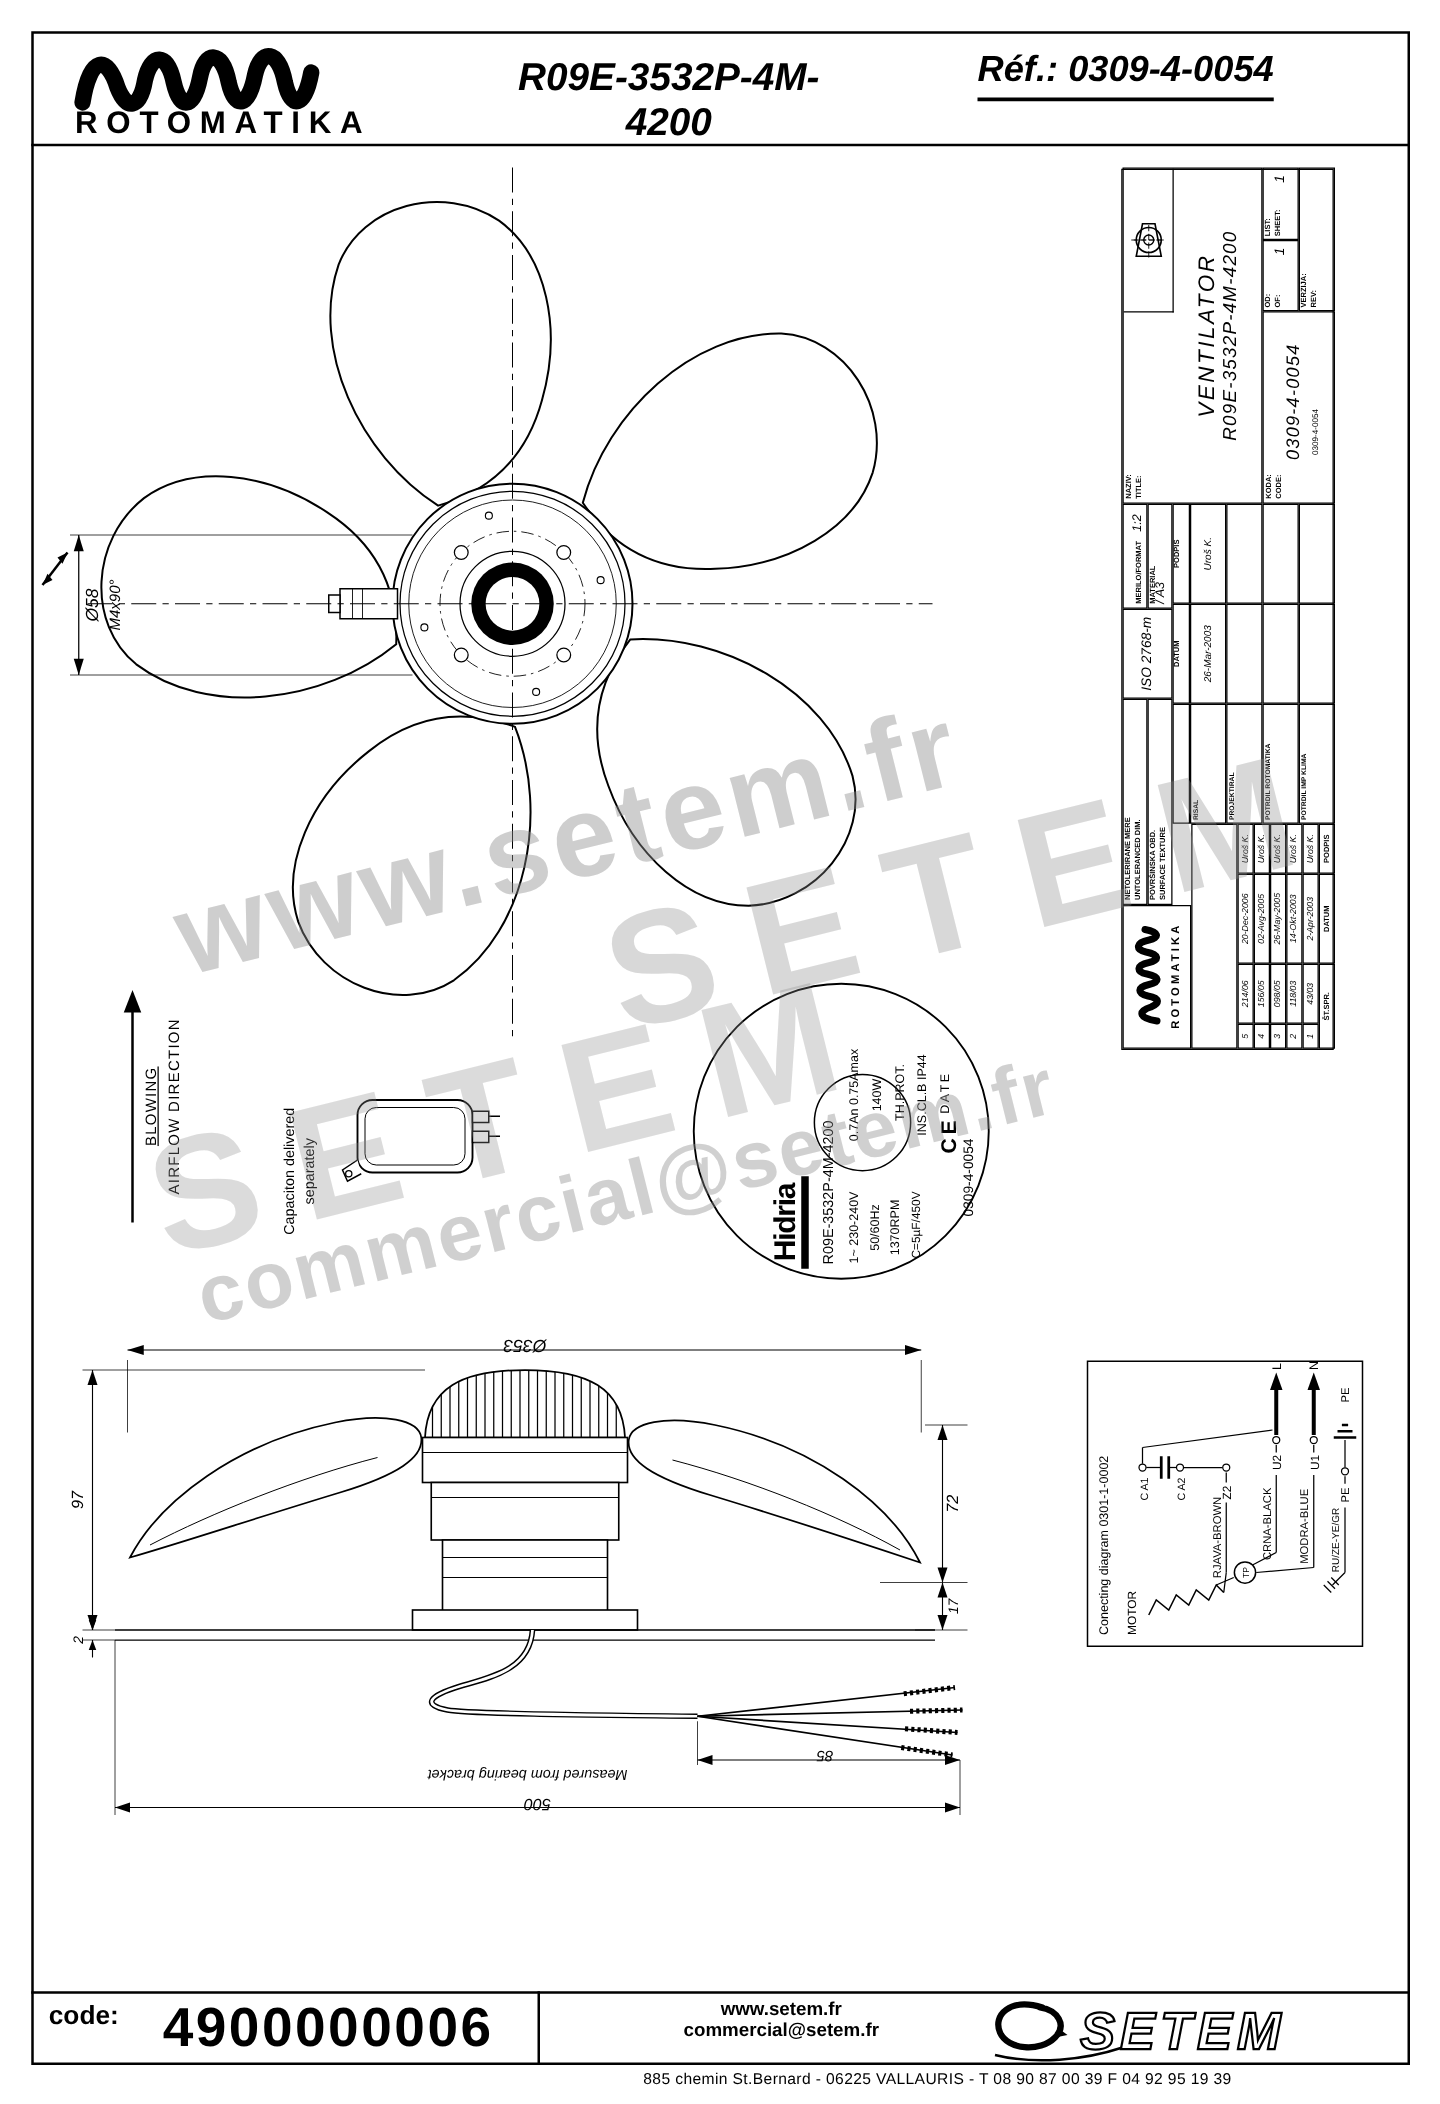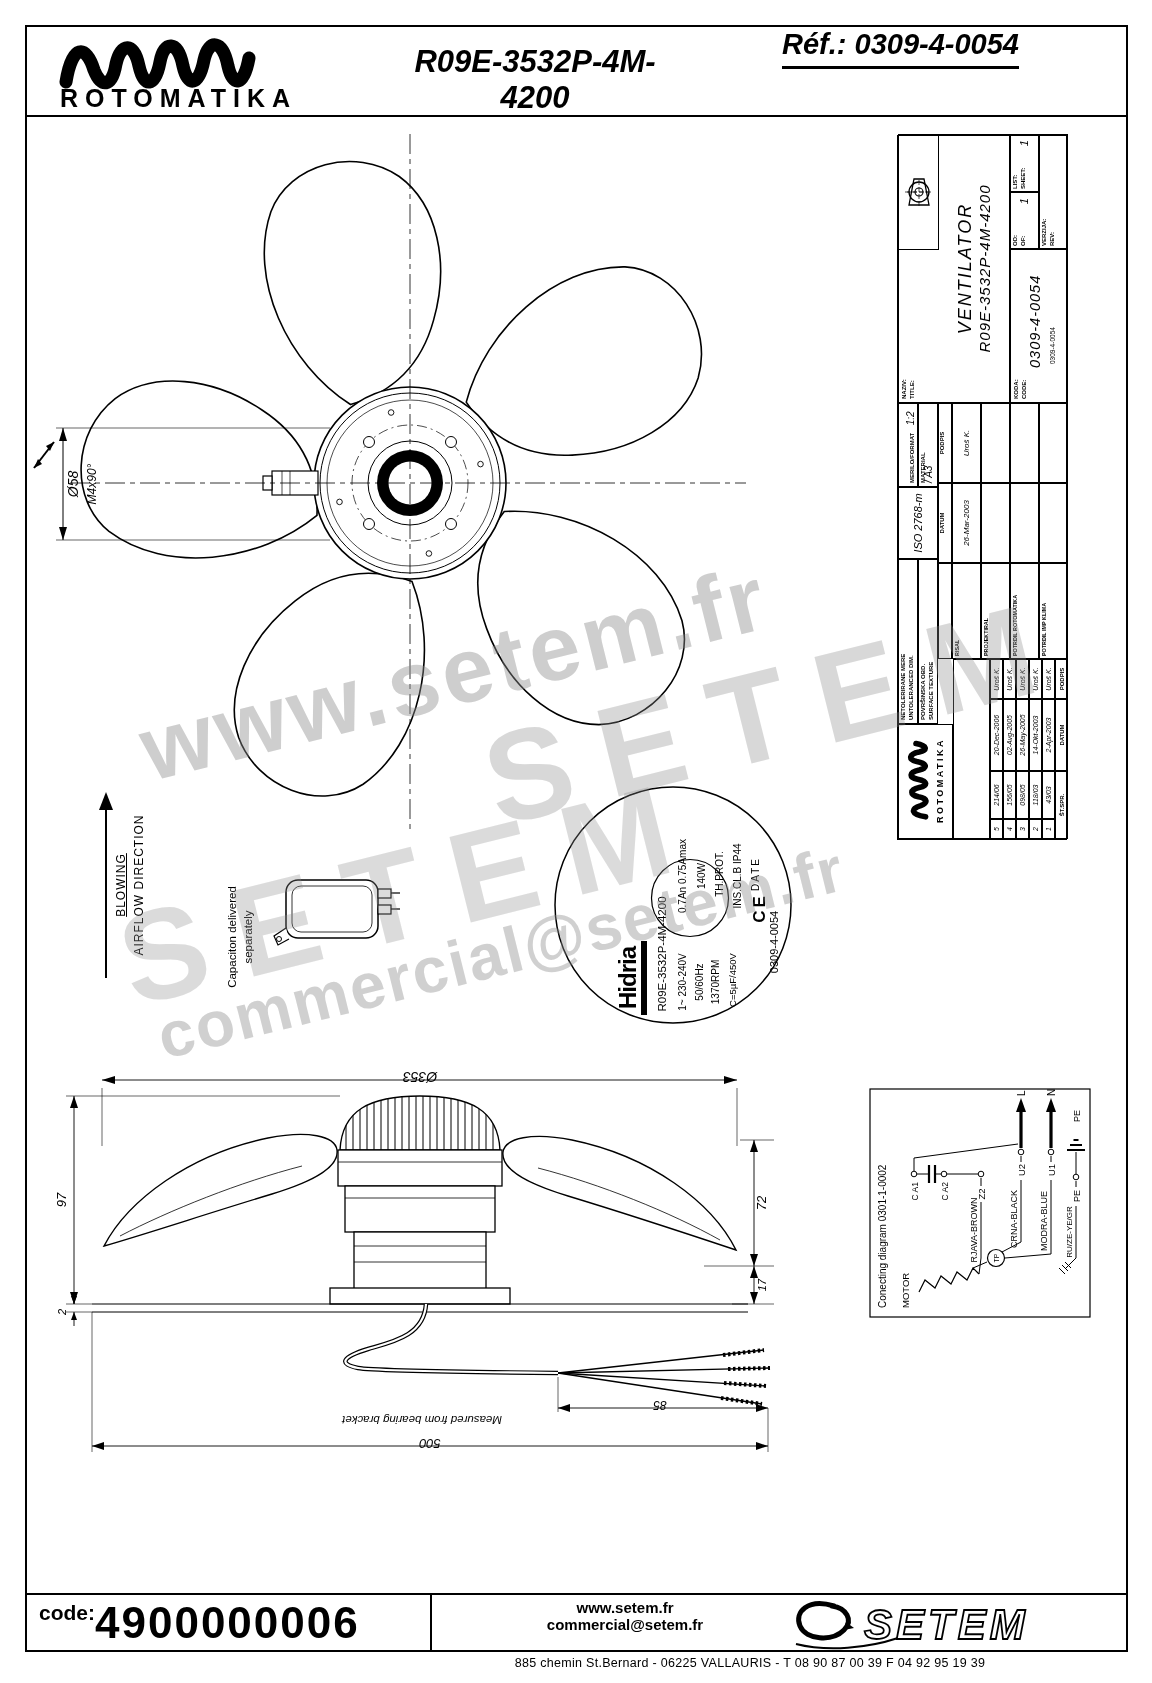--- a/index.html
+++ b/index.html
@@ -58,21 +58,21 @@
 <body>
 
 <div class="abs page-border"></div>
 
 <div class="abs" style="left:0;top:0;width:1152px;height:115px;z-index:8;">
   <svg style="left:58px;top:36px;" width="360" height="54" viewBox="0 0 360 54">
     <path d="M8,46 C14,8 28,8 36,34 C43,52 54,52 58,28 C63,6 76,6 81,30 C86,52 97,52 102,26 C106,4 120,4 125,30 C130,52 141,50 146,24 C151,2 165,4 170,30 C175,52 186,50 191,22" fill="none" stroke="#000" stroke-width="13" stroke-linecap="round"></path>
   </svg>
   <div class="abs brand-name" style="left:60px;top:84px;">ROTOMATIKA</div>
   <div class="abs doc-model" style="left:385px;top:44px;width:300px;">R09E-3532P-4M-4200</div>
-  <div class="abs doc-ref" style="left:782px;top:28px;">Réf.: 0309-4-0054</div>
+  <div class="abs doc-ref" style="left:782px;top:40px;">Réf.: 0309-4-0054</div>
 </div>
 <div class="abs hline" style="left:25px;top:115px;width:1103px;"></div>
 
 <div class="wm wm1">www.setem.fr</div>
 <div class="wm wm2">SETEM</div>
 <div class="wm wm3">SETEM</div>
 <div class="wm wm4">commercial@setem.fr</div>
 
 <svg style="left:30px;top:120px;" width="780" height="760" viewBox="0 0 780 760">
 
@@ -475,21 +475,21 @@
         <div>VERZIJA:</div>
         <div>REV:</div>
       </div>
     </div>
   </div>
 </div>
 
 <div class="abs hline" style="left:25px;top:1593px;width:1103px;"></div>
 <div class="abs" style="left:25px;top:1593px;width:407px;height:59px;border-right:2px solid #000;display:flex;align-items:center;z-index:8;">
   <div class="code-label" style="padding-left:14px;align-self:flex-start;padding-top:8px;">code:</div>
-  <div class="code-value" style="flex:1;text-align:left;">4900000006</div>
+  <div class="code-value" style="flex:1;text-align:center;">4900000006</div>
 </div>
 <div class="abs" style="left:480px;top:1599px;width:290px;z-index:8;">
   <div class="foot-url">www.setem.fr</div>
   <div class="foot-email">commercial@setem.fr</div>
 </div>
 <svg style="left:788px;top:1594px;z-index:8;" width="252" height="58" viewBox="0 0 252 58">
   <path d="M46,12 C20,4 6,18 12,32 C18,46 44,48 56,36 C66,26 58,14 44,12" fill="none" stroke="#000" stroke-width="5" stroke-linecap="round"></path>
   <polygon points="56,36 66,34 58,28" fill="#000"></polygon>
   <path d="M8,50 C40,58 80,54 110,44" fill="none" stroke="#000" stroke-width="2"></path>
   <text x="76" y="45" font-size="42" font-style="italic" font-weight="bold" fill="#fff" stroke="#000" stroke-width="1.8" letter-spacing="4">SETEM</text>

